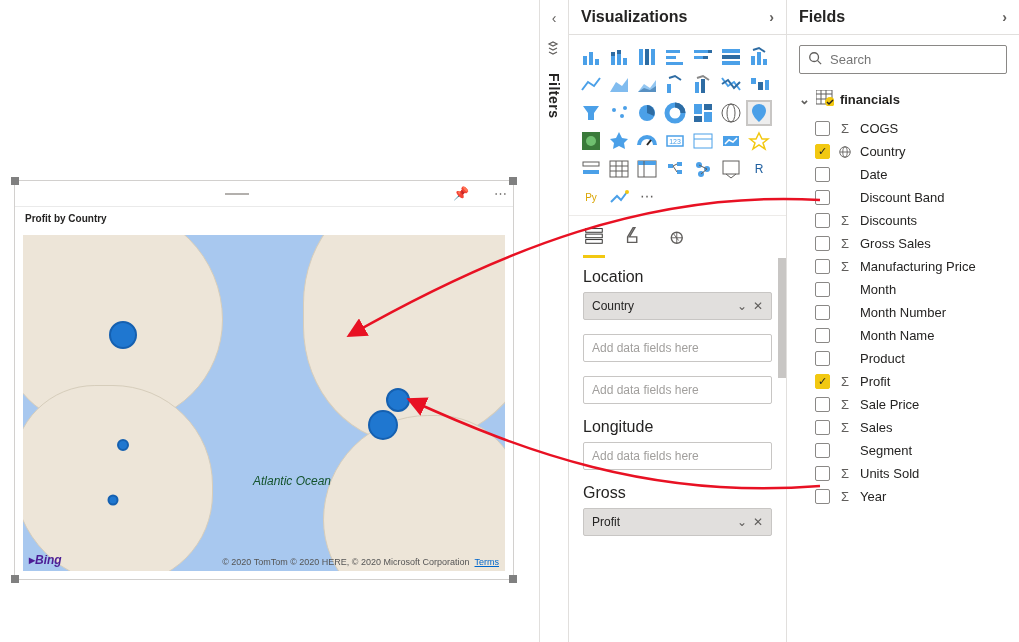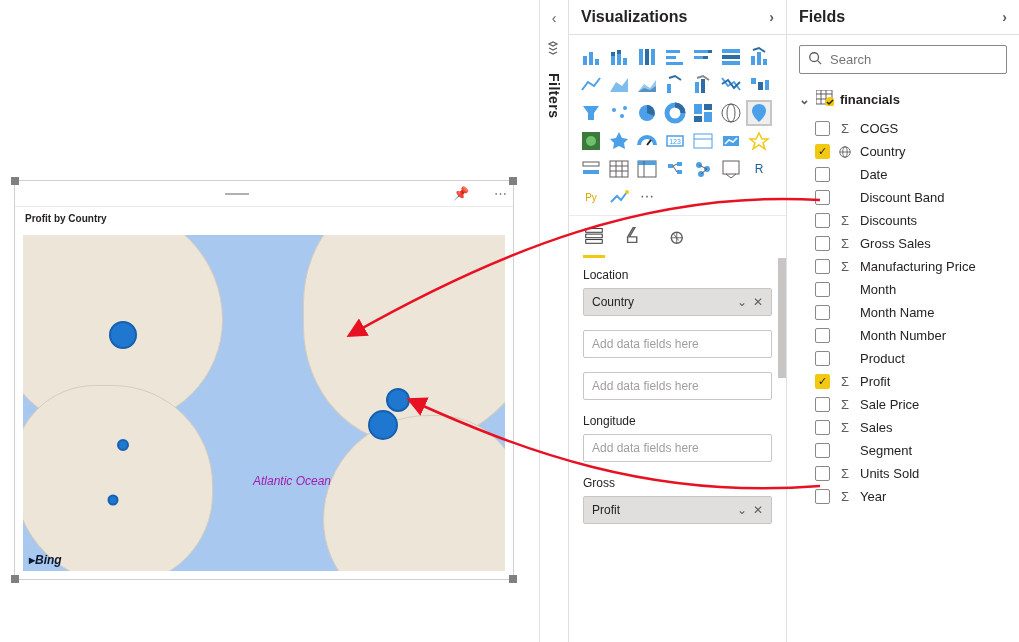--- a/index.html
+++ b/index.html
@@ -72,30 +72,30 @@
     }
     .bubble {
       position:absolute;
       border-radius:50%;
       background:#1f77d0;
       border:2px solid #1560b0;
       transform:translate(-50%,-50%);
     }
     .map-attrib-left {
       position:absolute; left:6px; bottom:4px;
-      font-size:12px; font-weight:bold; font-style:italic; color:#0f172a;
+      font-size:12px; font-weight:bold; font-style:italic; color:#4c1d95;
     }
     .map-attrib-right {
       position:absolute; right:6px; bottom:4px;
       font-size:9px; color:#555;
     }
     .map-attrib-right a { color:#0066cc; }
     .ocean-label {
       position:absolute;
-      color:#a21caf;
+      color:#14532d;
       font-size:12px;
       font-style:italic;
       text-align:center;
       line-height:1.1;
     }
     
     .filters-rail {
       width: 30px;
       border-left: 1px solid #e1dfdd;
       border-right: 1px solid #e1dfdd;
@@ -162,21 +162,21 @@
     }
     .tab-row svg { width:22px; height:22px; }
     .well-list { padding: 6px 0 0 0; overflow-y:auto; flex:1; position:relative;}
     .well-list::after{
       content:"";
       position:absolute;
       right:0; top:0; width:8px; height:120px;
       background:#c8c6c4;
     }
     .well { padding: 4px 14px 10px 14px; }
-    .well-label { font-size:12px; color:#252423; margin-bottom:6px; }
+    .well-label { font-size:16px; color:#252423; margin-bottom:6px; }
     .well-drop {
       border:1px solid #c8c6c4;
       background:#fff;
       padding:6px 8px;
       font-size:12px;
       color:#a19f9d;
       border-radius:2px;
       display:flex; align-items:center; justify-content:space-between;
     }
     .well-drop.filled {
@@ -272,20 +272,23 @@
       <div class="land" style="left:300px; top:180px; width:200px; height:200px; border-radius:55% 45% 50% 50%;"></div>
       <div class="ocean-label" style="left:230px; top:240px;">Atlantic Ocean</div>
 
       <div class="bubble" style="left:100px; top:100px; width:28px; height:28px;"></div>
       <div class="bubble" style="left:100px; top:210px; width:12px; height:12px;"></div>
       <div class="bubble" style="left:90px;  top:265px; width:11px; height:11px;"></div>
       <div class="bubble" style="left:375px; top:165px; width:24px; height:24px;"></div>
       <div class="bubble" style="left:360px; top:190px; width:30px; height:30px;"></div>
       <div class="map-attrib-left">
         <span style="font-style:normal;">▸</span><span>Bing</span>
+      </div>
+      <div class="map-attrib-right">
+        <span>© 2020 TomTom © 2020 HERE, © 2020 Microsoft Corporation</span>&nbsp;&nbsp;<a href="#">Terms</a>
       </div>
     </div>
   </div>
 </div>
 
 <div class="filters-rail">
   <span class="collapse-chevron">‹</span>
   <span><svg width="16" height="16" viewBox="0 0 16 16">
         <path d="M3 4l4 2 4-2-4-2zM3 8l4 2 4-2M3 12l4 2 4-2" fill="none" stroke="#605e5c" stroke-width="1.2"></path>
       </svg></span>
@@ -670,26 +673,26 @@
         <span>Manufacturing Price</span>
       </div>
       <div class="field-item">
         <span class="cb"></span>
         <span class="sigma">&nbsp;</span>
         <span>Month</span>
       </div>
       <div class="field-item">
         <span class="cb"></span>
         <span class="sigma">&nbsp;</span>
+        <span>Month Number</span>
+      </div>
+      <div class="field-item">
+        <span class="cb"></span>
+        <span class="sigma">&nbsp;</span>
         <span>Month Name</span>
-      </div>
-      <div class="field-item">
-        <span class="cb"></span>
-        <span class="sigma">&nbsp;</span>
-        <span>Month Number</span>
       </div>
       <div class="field-item">
         <span class="cb"></span>
         <span class="sigma">&nbsp;</span>
         <span>Product</span>
       </div>
       <div class="field-item">
         <span class="cb checked">✓</span>
         <span class="sigma">Σ</span>
         <span>Profit</span>

